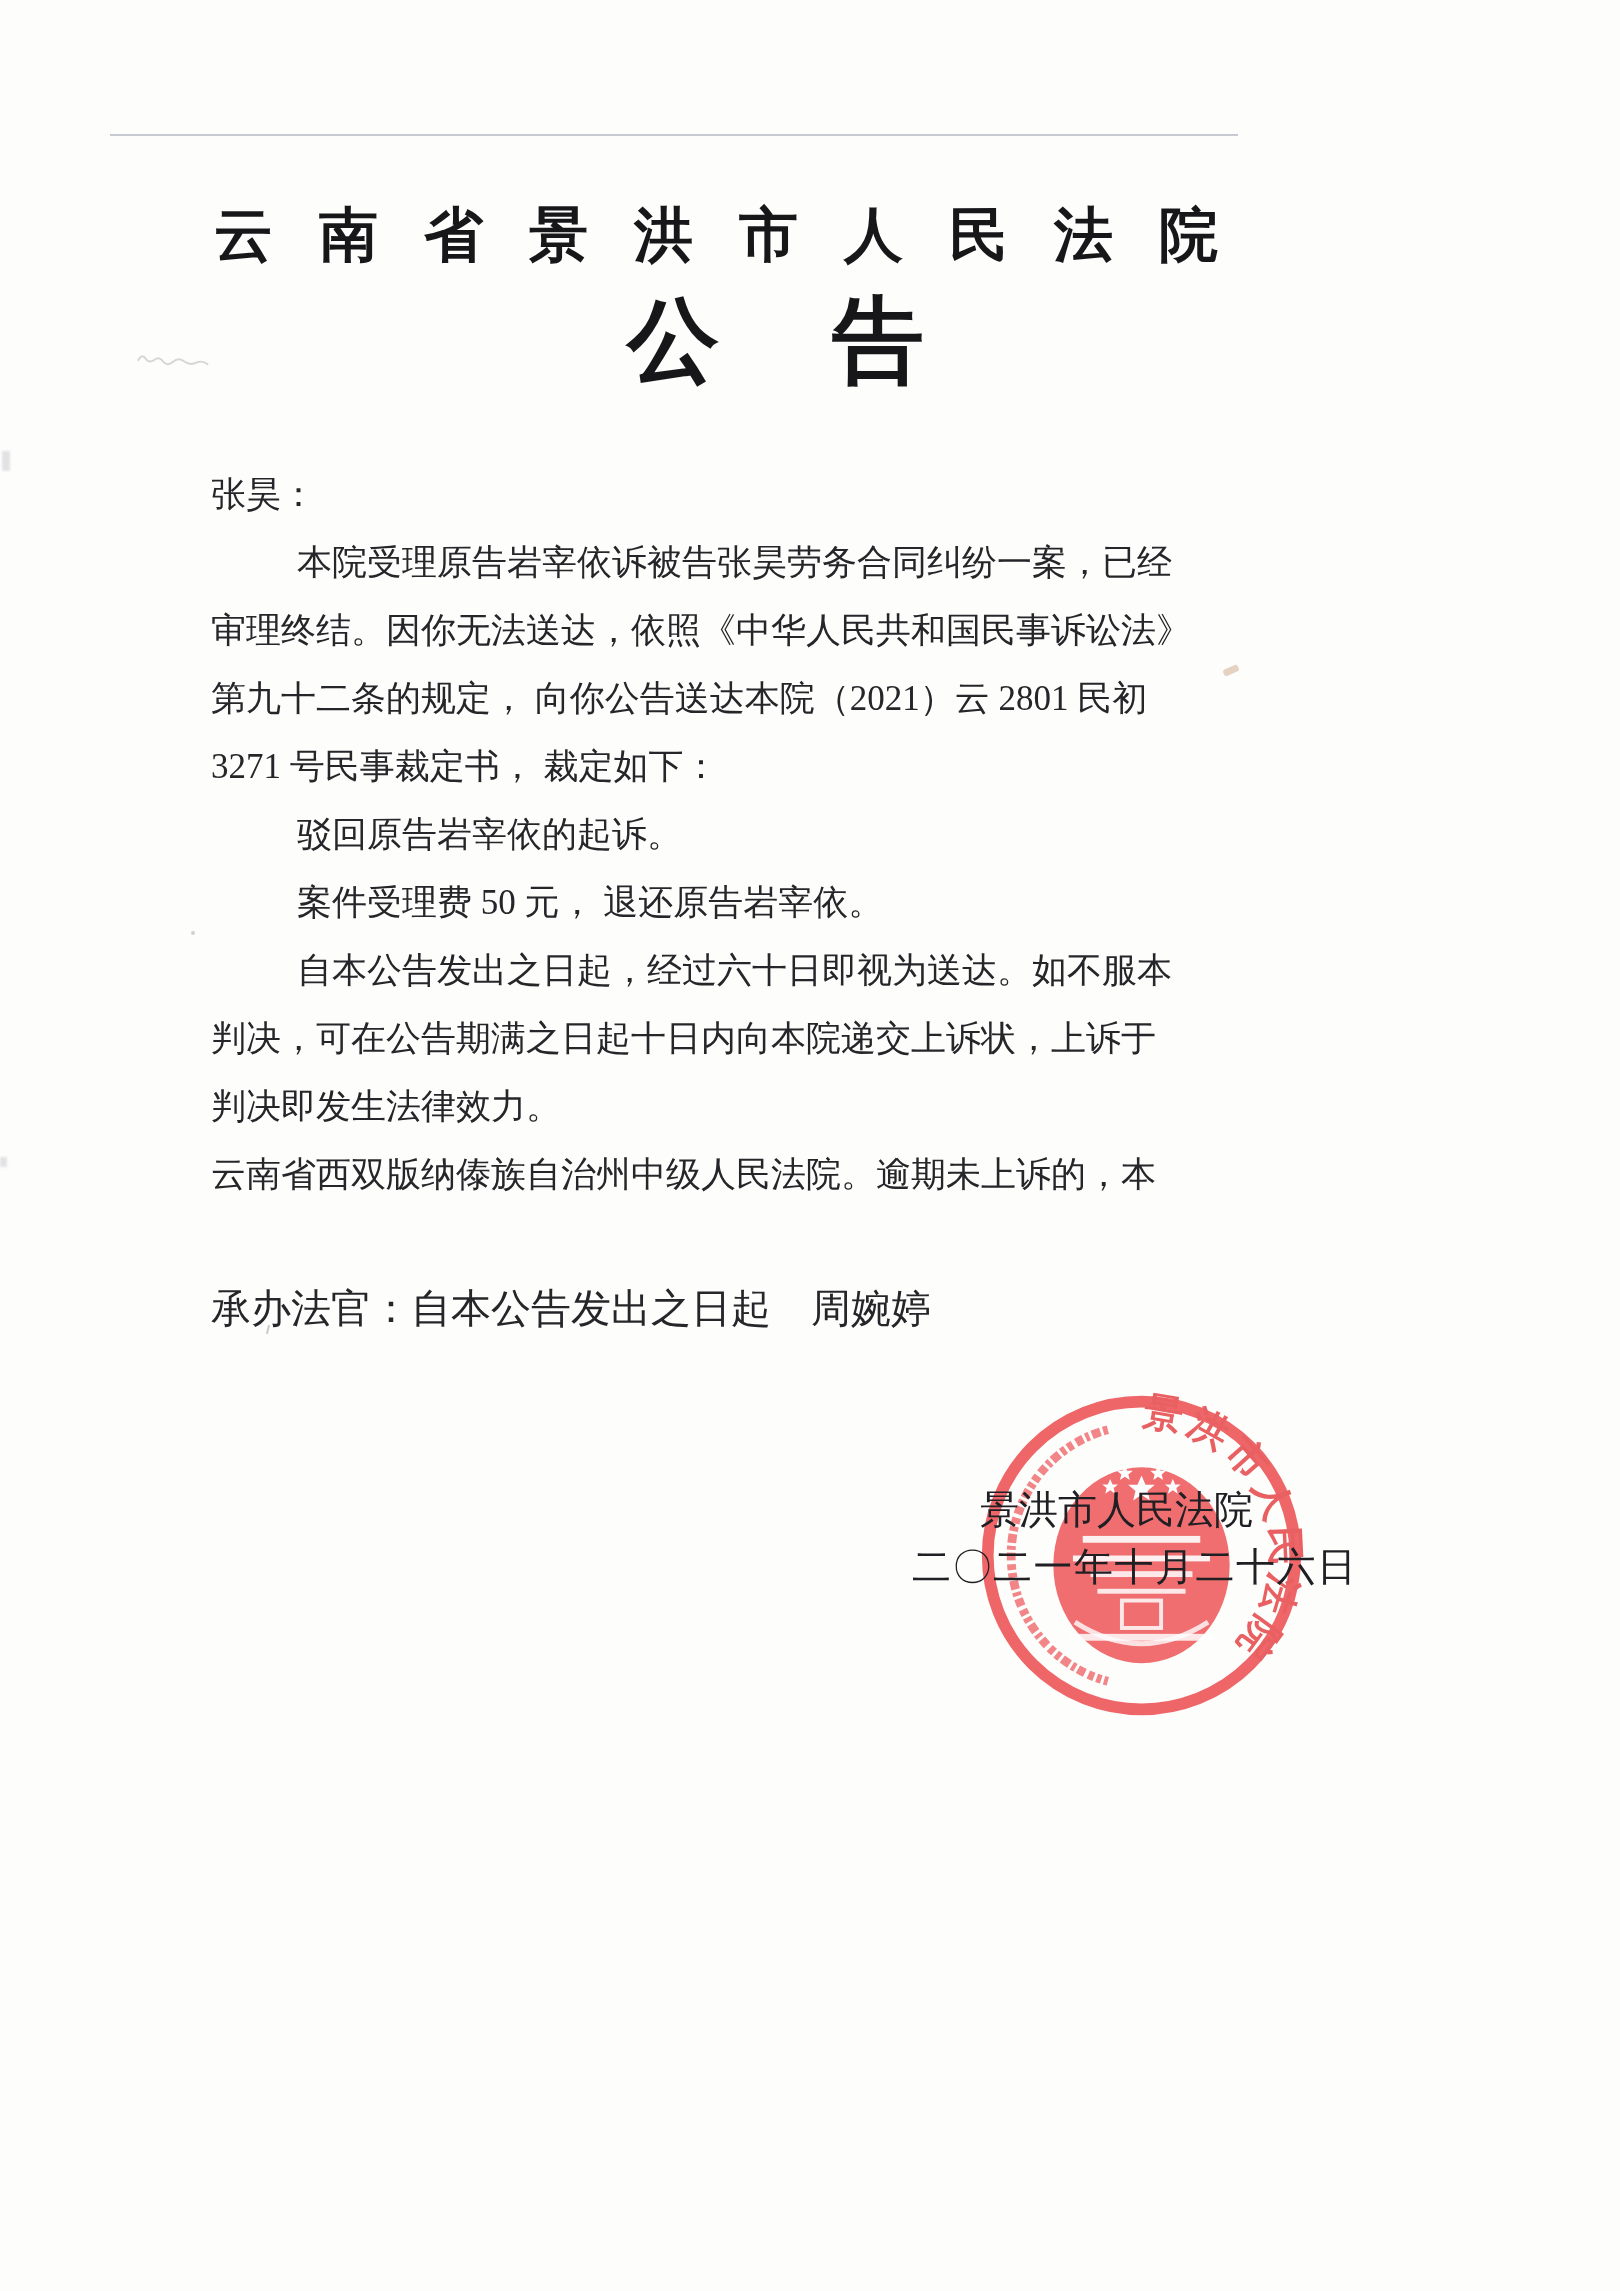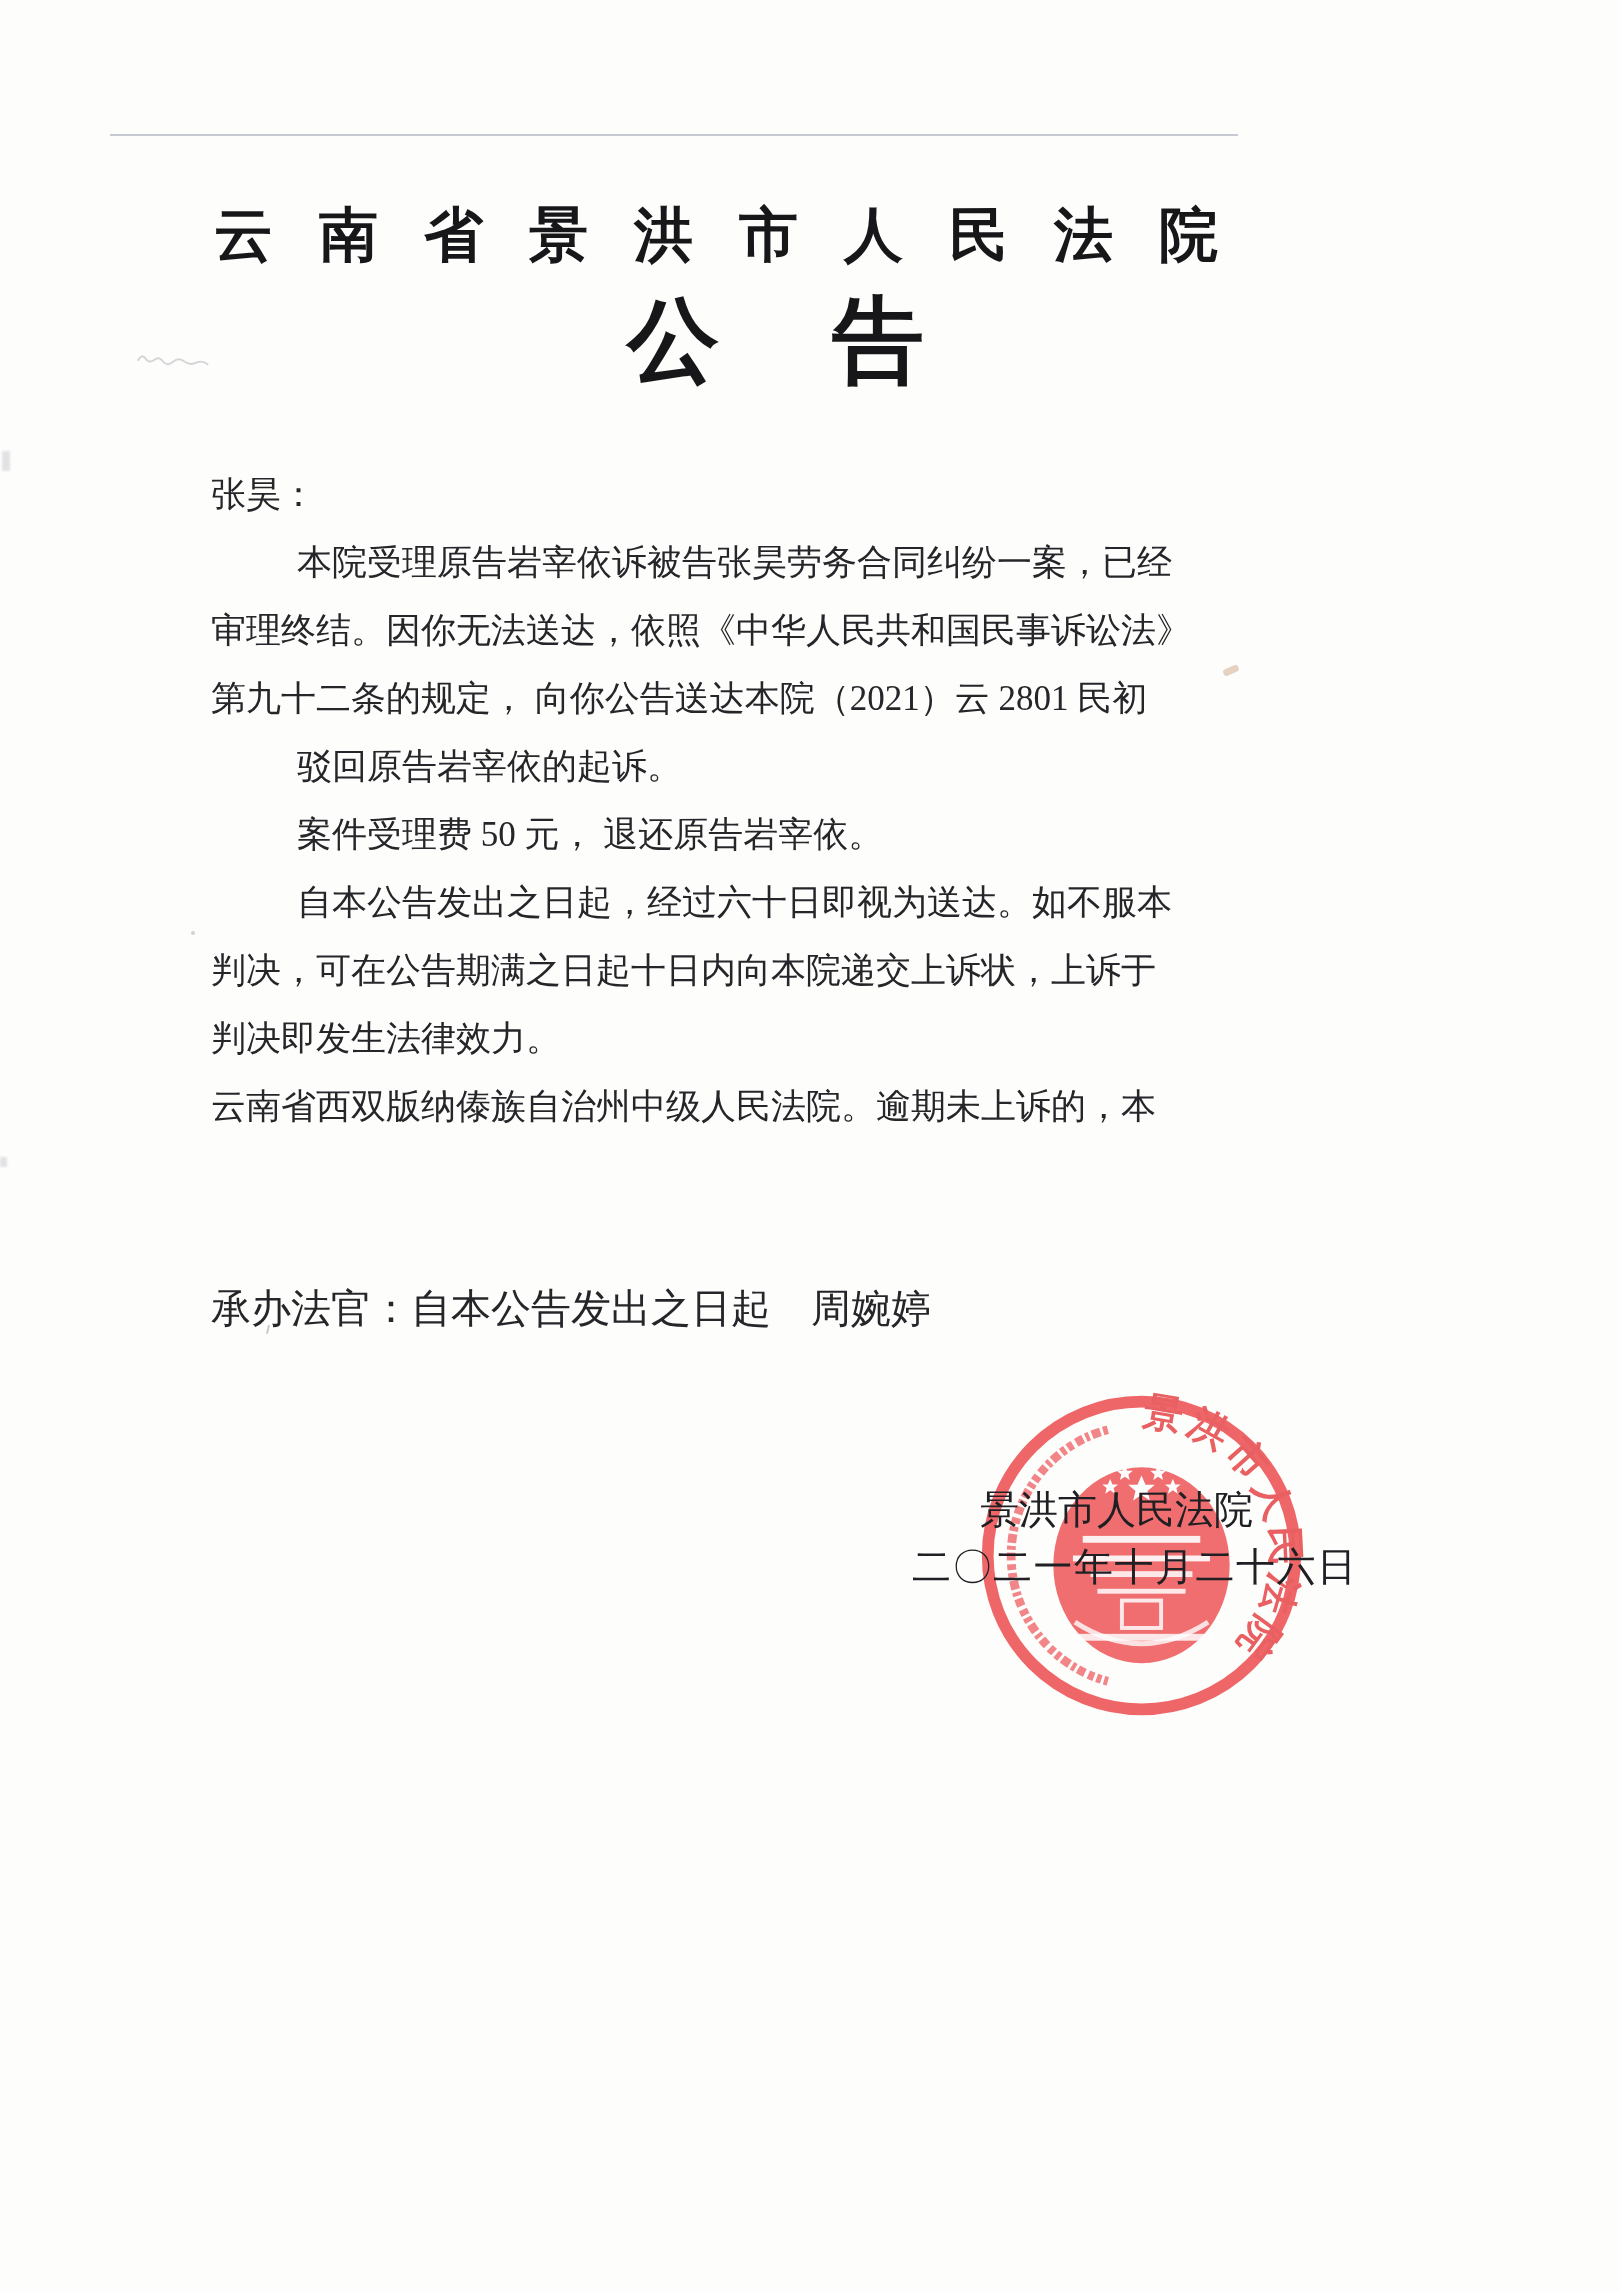--- a/index.html
+++ b/index.html
@@ -92,20 +92,21 @@
   <div class="edge-mark2"></div>
 
   <div class="court-title">云南省景洪市人民法院</div>
   <div class="doc-type">公告</div>
 
   <div class="body-block">
     <div class="line">张昊：</div>
     <div class="line indent">本院受理原告岩宰依诉被告张昊劳务合同纠纷一案，已经</div>
     <div class="line">审理终结。因你无法送达，依照《中华人民共和国民事诉讼法》</div>
     <div class="line">第九十二条的规定， 向你公告送达本院（2021）云 2801 民初</div>
+    <div class="line">3271 号民事裁定书， 裁定如下：</div>
     <div class="line indent">驳回原告岩宰依的起诉。</div>
     <div class="line indent">案件受理费 50 元， 退还原告岩宰依。</div>
     <div class="line indent">自本公告发出之日起，经过六十日即视为送达。如不服本</div>
     <div class="line">判决，可在公告期满之日起十日内向本院递交上诉状，上诉于</div>
     <div class="line">判决即发生法律效力。</div>
     <div class="line">云南省西双版纳傣族自治州中级人民法院。逾期未上诉的，本</div>
   </div>
 
   <div class="judge-line">承办法官：自本公告发出之日起　周婉婷</div>
 

